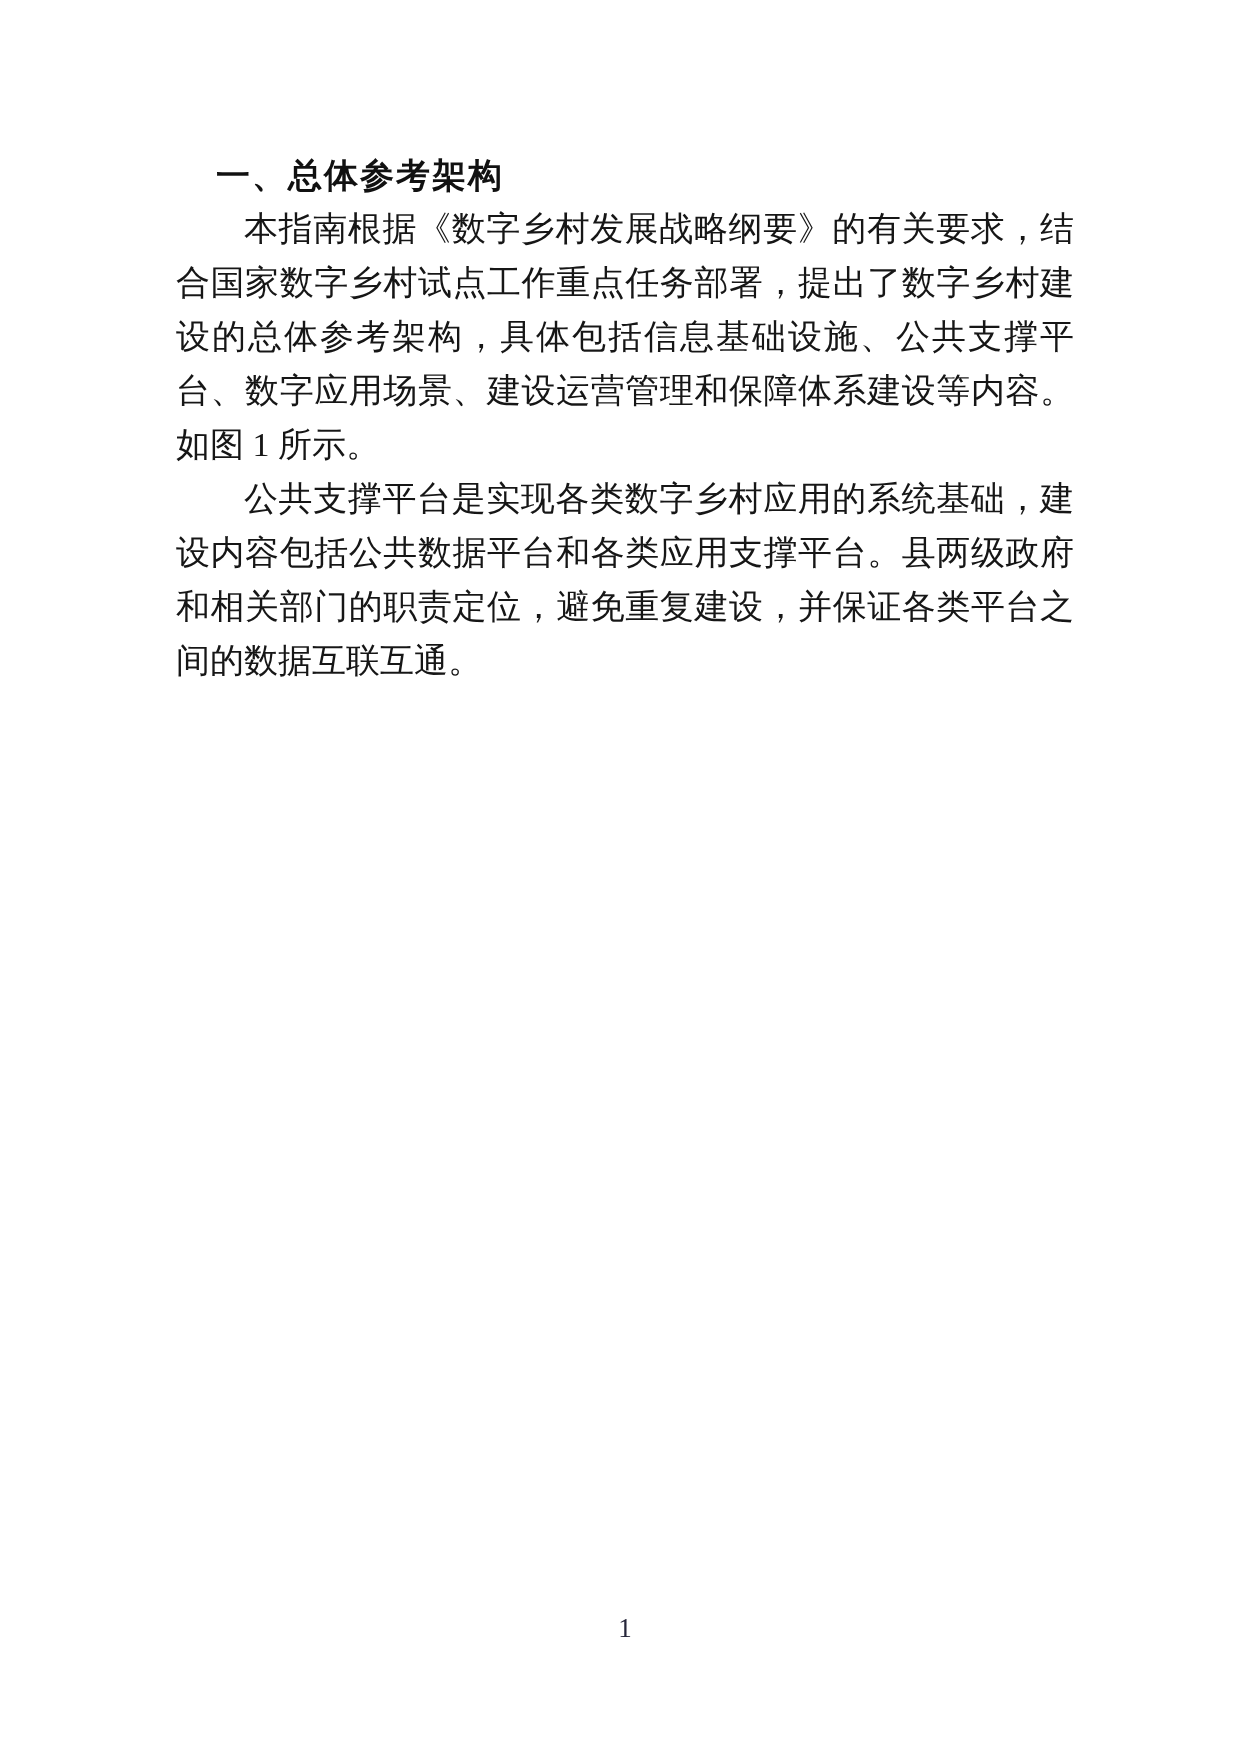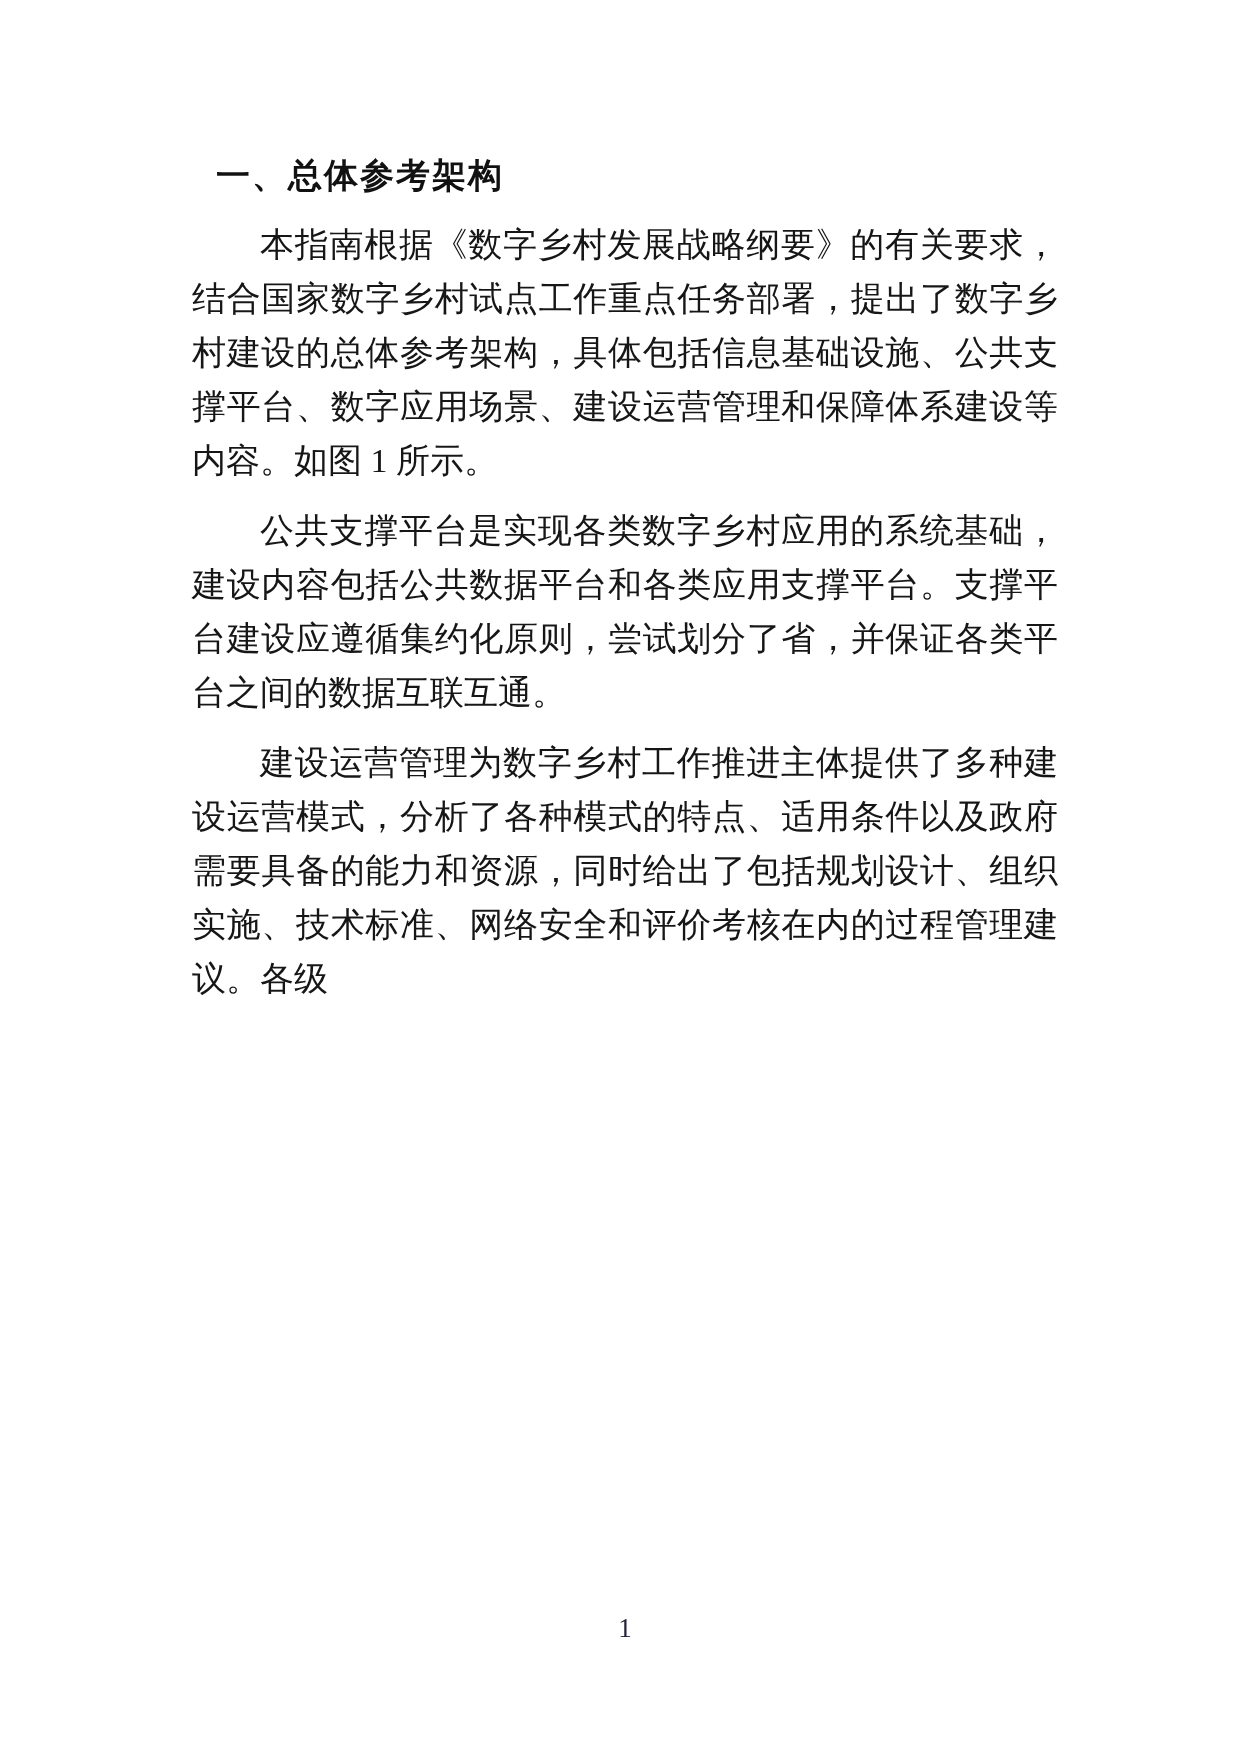--- a/index.html
+++ b/index.html
@@ -24,21 +24,21 @@
     margin: 0;
     text-indent: 40px;
     font-family: "Liberation Sans", sans-serif;
     font-weight: 700;
     font-size: 34px;
     line-height: 54px;
     letter-spacing: 2px;
     color: #111111;
   }
   .para {
-    margin: 16px;
+    margin: 0;
     font-family: "Liberation Serif", serif;
     font-size: 34px;
     line-height: 54px;
     color: #161616;
     text-align: justify;
     text-justify: inter-character;
     text-indent: 68px;
     word-break: normal;
   }
   .page-number {
@@ -53,17 +53,16 @@
     color: #26263a;
   }
 </style>
 </head>
 <body>
 
 <div class="page">
   <div class="content">
     <h1 class="heading">一、总体参考架构</h1>
     <p class="para">本指南根据《数字乡村发展战略纲要》的有关要求，结合国家数字乡村试点工作重点任务部署，提出了数字乡村建设的总体参考架构，具体包括信息基础设施、公共支撑平台、数字应用场景、建设运营管理和保障体系建设等内容。如图 1 所示。</p>
-    <p class="para">公共支撑平台是实现各类数字乡村应用的系统基础，建设内容包括公共数据平台和各类应用支撑平台。支撑平台建设应遵循集约化原则，尝试划分了省，并保证各类平台之间的数据互联互通。</p>
-    <p class="para">建设运营管理为数字乡村工作推进主体提供了多种建设运营模式，分析了各种模式的特点、适用条件以及政府需要具备的能力和资源，同时给出了包括规划设计、组织实施、技术标准、网络安全和评价考核在内的过程管理建议。各级</p>
+    <p class="para">公共支撑平台是实现各类数字乡村应用的系统基础，建设内容包括公共数据平台和各类应用支撑平台。县两级政府和相关部门的职责定位，避免重复建设，并保证各类平台之间的数据互联互通。</p>
   </div>
   <div class="page-number">1</div>
 </div>
 
 </body></html>

